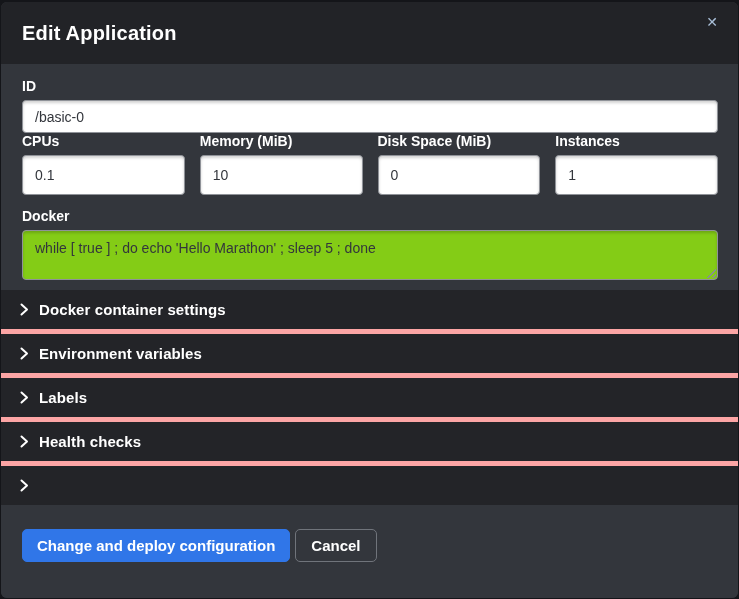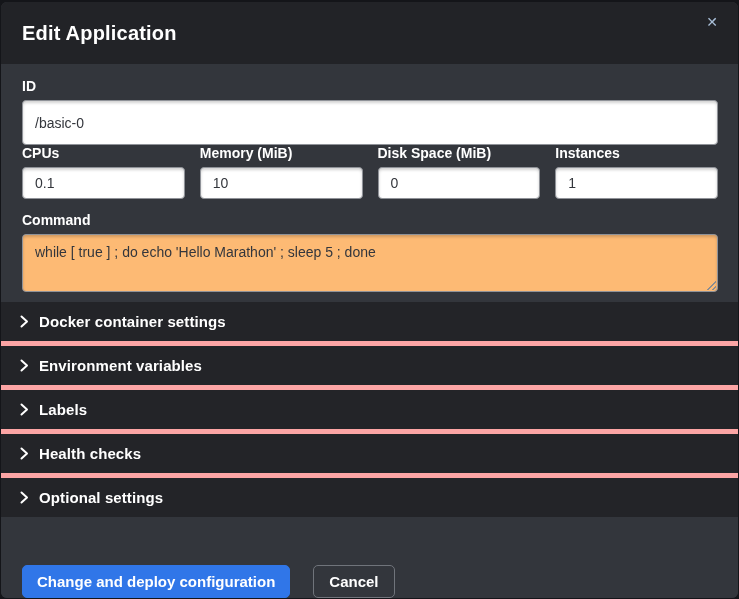--- a/index.html
+++ b/index.html
@@ -63,46 +63,46 @@
     display: block;
     font-size: 14px;
     font-weight: 700;
     color: #ffffff;
     margin-bottom: 5px;
     line-height: 17px;
   }
   .text-input {
     display: block;
     width: 100%;
-    height: 45px;
+    height: 33px;
     box-sizing: border-box;
     background: #ffffff;
     border: 1px solid #8f9298;
     border-radius: 4px;
     padding: 0 12px;
     font-family: "Liberation Sans", sans-serif;
     font-size: 14px;
     color: #33363c;
     box-shadow: inset 0 2px 3px rgba(0,0,0,0.18);
   }
   .grid-4 {
     margin-top: 0;
     display: grid;
     grid-template-columns: repeat(4, 1fr);
     gap: 15px;
   }
-  .grid-4 .text-input { height: 32px; }
+  .grid-4 .text-input { height: 40px; }
   .command-group { margin-top: 13px; }
   .textarea-wrap { position: relative; }
   .command-textarea {
     display: block;
     width: 100%;
-    height: 58px;
-    box-sizing: border-box;
-    background: #fdba74;
+    height: 50px;
+    box-sizing: border-box;
+    background: #84cc16;
     border: 1px solid #8f9298;
     border-radius: 4px;
     padding: 8px 12px;
     font-family: "Liberation Sans", sans-serif;
     font-size: 14px;
     line-height: 1.35;
     color: #33363c;
     box-shadow: inset 0 2px 3px rgba(0,0,0,0.18);
     resize: none;
     overflow: hidden;
@@ -151,22 +151,22 @@
     font-size: 15px;
     font-weight: 600;
     color: #ffffff;
     letter-spacing: 0.1px;
   }
   
   .modal-footer {
     flex: 1 1 auto;
     background: #33363c;
     display: flex;
-    align-items: flex-end;
-    gap: 23px;
+    align-items: flex-start;
+    gap: 5px;
     padding: 24px 20px 0 21px;
   }
   .btn {
     height: 33px;
     border-radius: 5px;
     font-family: "Liberation Sans", sans-serif;
     font-size: 15px;
     font-weight: 600;
     line-height: 31px;
     padding: 0 14px;
@@ -216,21 +216,21 @@
           <label class="field-label">Disk Space (MiB)</label>
           <input type="text" class="text-input" value="0" style="">
         </div>
         <div>
           <label class="field-label">Instances</label>
           <input type="text" class="text-input" value="1" style="">
         </div>
       </div>
 
       <div class="command-group">
-        <label class="field-label">Command</label>
+        <label class="field-label">Docker</label>
         <div class="textarea-wrap">
           <textarea class="command-textarea" style="">while [ true ] ; do echo 'Hello Marathon' ; sleep 5 ; done</textarea>
           <div class="resize-grip"></div>
         </div>
       </div>
 
     </div>
 
     <div class="accordion">
       <div class="accordion-row">
@@ -264,21 +264,20 @@
             </svg>
         </span>
         <span class="section-label">Health checks</span>
       </div>
       <div class="accordion-row">
         <span class="chev">
           <svg width="9" height="13" viewBox="0 0 9 13">
               <path d="M1.5 1.5 L7 6.5 L1.5 11.5" stroke="#ffffff" stroke-width="2" fill="none" stroke-linecap="round" stroke-linejoin="round"></path>
             </svg>
         </span>
-        <span class="section-label">Optional settings</span>
       </div>
     </div>
 
     <div class="modal-footer">
       <button class="btn btn-primary">Change and deploy configuration</button>
       <button class="btn btn-secondary">Cancel</button>
     </div>
 
   </div>
 </div>

